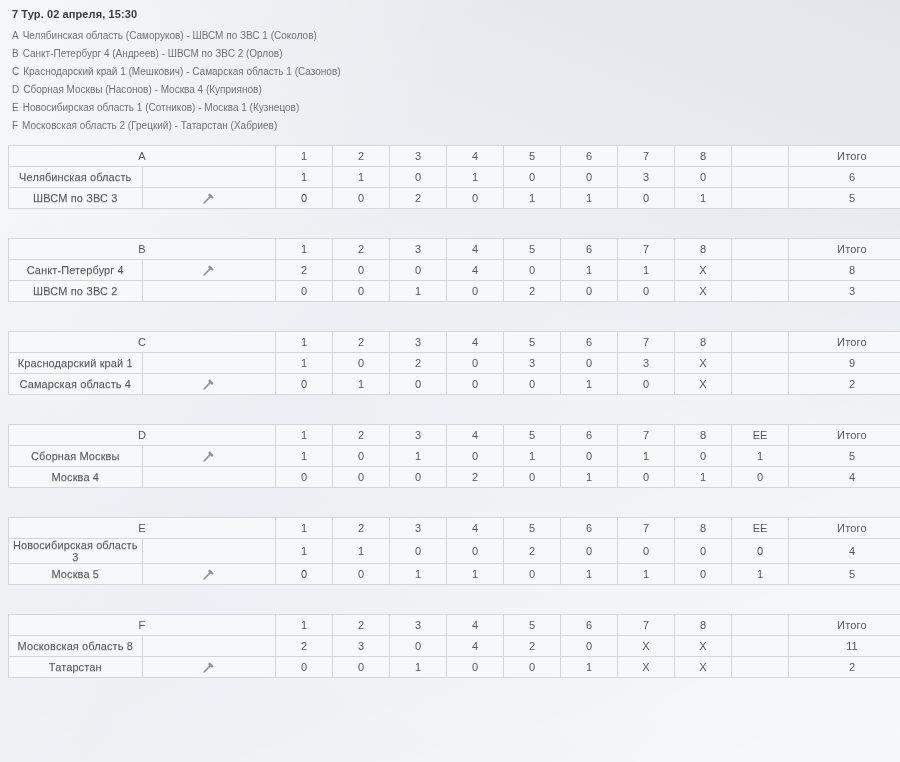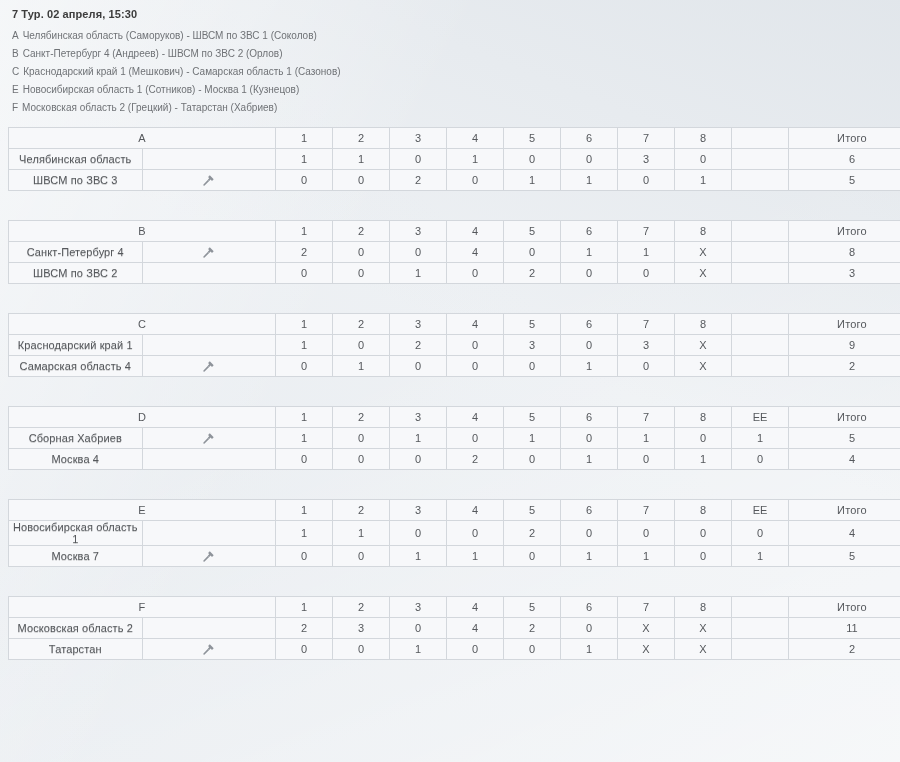--- a/index.html
+++ b/index.html
@@ -112,20 +112,21 @@
 <body>
 
 <div class="page">
 
   <div class="tour-title">7 Тур. 02 апреля, 15:30</div>
 
   <div class="pair-list">
       <div class="pair-line"><span class="pair-letter">A</span><span>Челябинская область (Саморуков) - ШВСМ по ЗВС 1 (Соколов)</span></div>
       <div class="pair-line"><span class="pair-letter">B</span><span>Санкт-Петербург 4 (Андреев) - ШВСМ по ЗВС 2 (Орлов)</span></div>
       <div class="pair-line"><span class="pair-letter">C</span><span>Краснодарский край 1 (Мешкович) - Самарская область 1 (Сазонов)</span></div>
+      <div class="pair-line"><span class="pair-letter">D</span><span>Сборная Москвы (Насонов) - Москва 4 (Куприянов)</span></div>
       <div class="pair-line"><span class="pair-letter">E</span><span>Новосибирская область 1 (Сотников) - Москва 1 (Кузнецов)</span></div>
       <div class="pair-line"><span class="pair-letter">F</span><span>Московская область 2 (Грецкий) - Татарстан (Хабриев)</span></div>
     </div>
 
   <div id="matches">
       <div class="match">
         <table class="match-table">
           <thead>
             <tr>
               <th class="hdr-letter col-team" colspan="2">A</th>
@@ -292,21 +293,21 @@
               <th class="hdr-num col-end">5</th>
               <th class="hdr-num col-end">6</th>
               <th class="hdr-num col-end">7</th>
               <th class="hdr-num col-end">8</th>
               <th class="hdr-blank col-extra">EE</th>
               <th class="hdr-total col-total">Итого</th>
             </tr>
           </thead>
           <tbody>
             <tr>
-              <td class="team-name col-team team-red">Сборная Хабриев</td>
+              <td class="team-name col-team team-red">Сборная Москвы</td>
               <td class="hammer-cell col-hammer"><svg width="13" height="13" viewBox="0 0 16 16" class="hammer-ico">
                   <path d="M9.6 1.6 L14.4 6.4 L12.3 8.5 L10.6 6.8 L8.9 8.5 L7.2 6.8 L8.9 5.1 L7.5 3.7 Z" fill="#8e939a"></path>
                   <path d="M7.4 7.2 L8.8 8.6 L3.2 14.2 A1 1 0 0 1 1.8 12.8 Z" fill="#8e939a"></path>
                 </svg></td>
               <td class="score col-end">1</td>
               <td class="score col-end">0</td>
               <td class="score col-end">1</td>
               <td class="score col-end">0</td>
               <td class="score col-end">1</td>
               <td class="score col-end">0</td>
@@ -344,35 +345,35 @@
               <th class="hdr-num col-end">5</th>
               <th class="hdr-num col-end">6</th>
               <th class="hdr-num col-end">7</th>
               <th class="hdr-num col-end">8</th>
               <th class="hdr-blank col-extra">EE</th>
               <th class="hdr-total col-total">Итого</th>
             </tr>
           </thead>
           <tbody>
             <tr>
-              <td class="team-name col-team team-red">Новосибирская область 1</td>
+              <td class="team-name col-team team-red">Новосибирская область 3</td>
               <td class="hammer-cell col-hammer"></td>
               <td class="score col-end">1</td>
               <td class="score col-end">1</td>
               <td class="score col-end">0</td>
               <td class="score col-end">0</td>
               <td class="score col-end">2</td>
               <td class="score col-end">0</td>
               <td class="score col-end">0</td>
               <td class="score col-end">0</td>
               <td class="score col-extra">0</td>
               <td class="total col-total">4</td>
             </tr>
             <tr>
-              <td class="team-name col-team team-yellow">Москва 7</td>
+              <td class="team-name col-team team-yellow">Москва 5</td>
               <td class="hammer-cell col-hammer"><svg width="13" height="13" viewBox="0 0 16 16" class="hammer-ico">
                   <path d="M9.6 1.6 L14.4 6.4 L12.3 8.5 L10.6 6.8 L8.9 8.5 L7.2 6.8 L8.9 5.1 L7.5 3.7 Z" fill="#8e939a"></path>
                   <path d="M7.4 7.2 L8.8 8.6 L3.2 14.2 A1 1 0 0 1 1.8 12.8 Z" fill="#8e939a"></path>
                 </svg></td>
               <td class="score col-end">0</td>
               <td class="score col-end">0</td>
               <td class="score col-end">1</td>
               <td class="score col-end">1</td>
               <td class="score col-end">0</td>
               <td class="score col-end">1</td>
@@ -396,21 +397,21 @@
               <th class="hdr-num col-end">5</th>
               <th class="hdr-num col-end">6</th>
               <th class="hdr-num col-end">7</th>
               <th class="hdr-num col-end">8</th>
               <th class="hdr-blank col-extra"></th>
               <th class="hdr-total col-total">Итого</th>
             </tr>
           </thead>
           <tbody>
             <tr>
-              <td class="team-name col-team team-red">Московская область 2</td>
+              <td class="team-name col-team team-red">Московская область 8</td>
               <td class="hammer-cell col-hammer"></td>
               <td class="score col-end">2</td>
               <td class="score col-end">3</td>
               <td class="score col-end">0</td>
               <td class="score col-end">4</td>
               <td class="score col-end">2</td>
               <td class="score col-end">0</td>
               <td class="score col-end">X</td>
               <td class="score col-end">X</td>
               <td class="score col-extra"></td>

